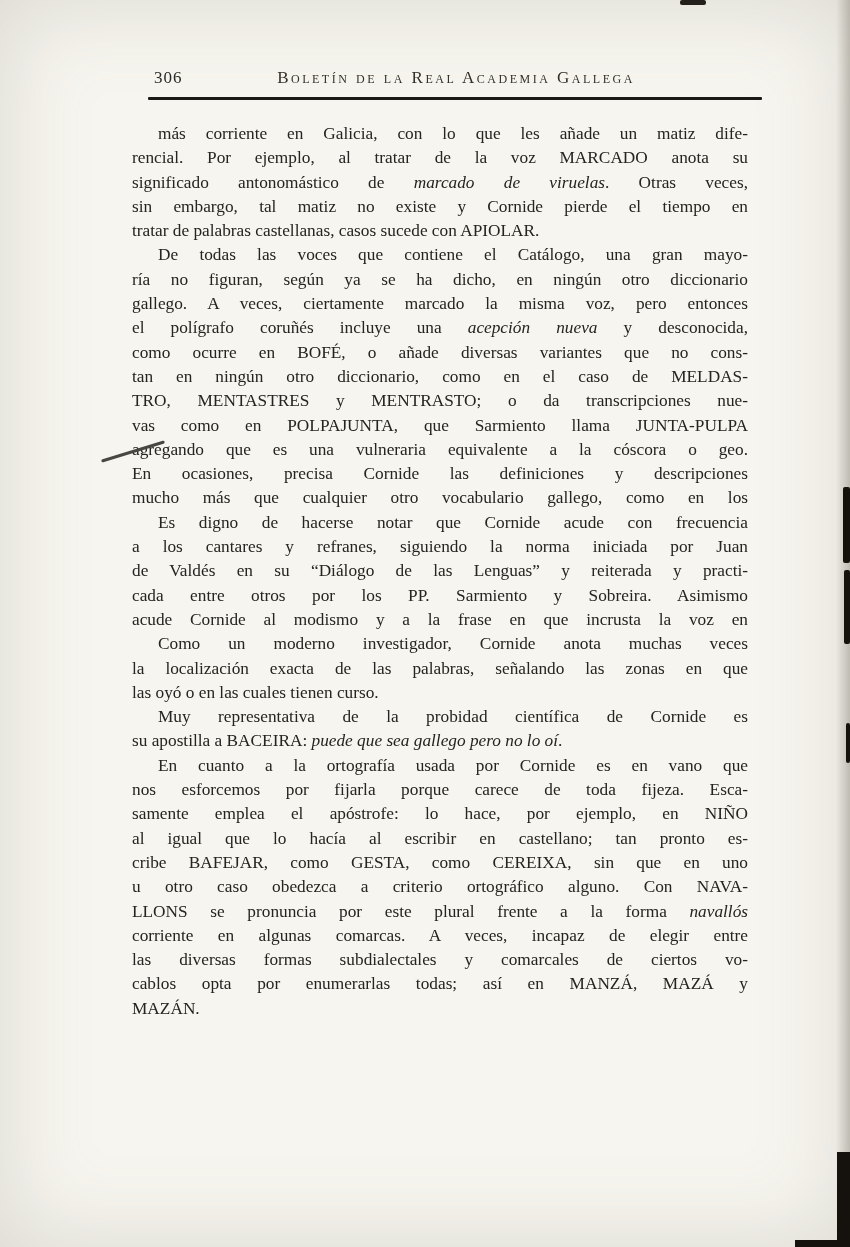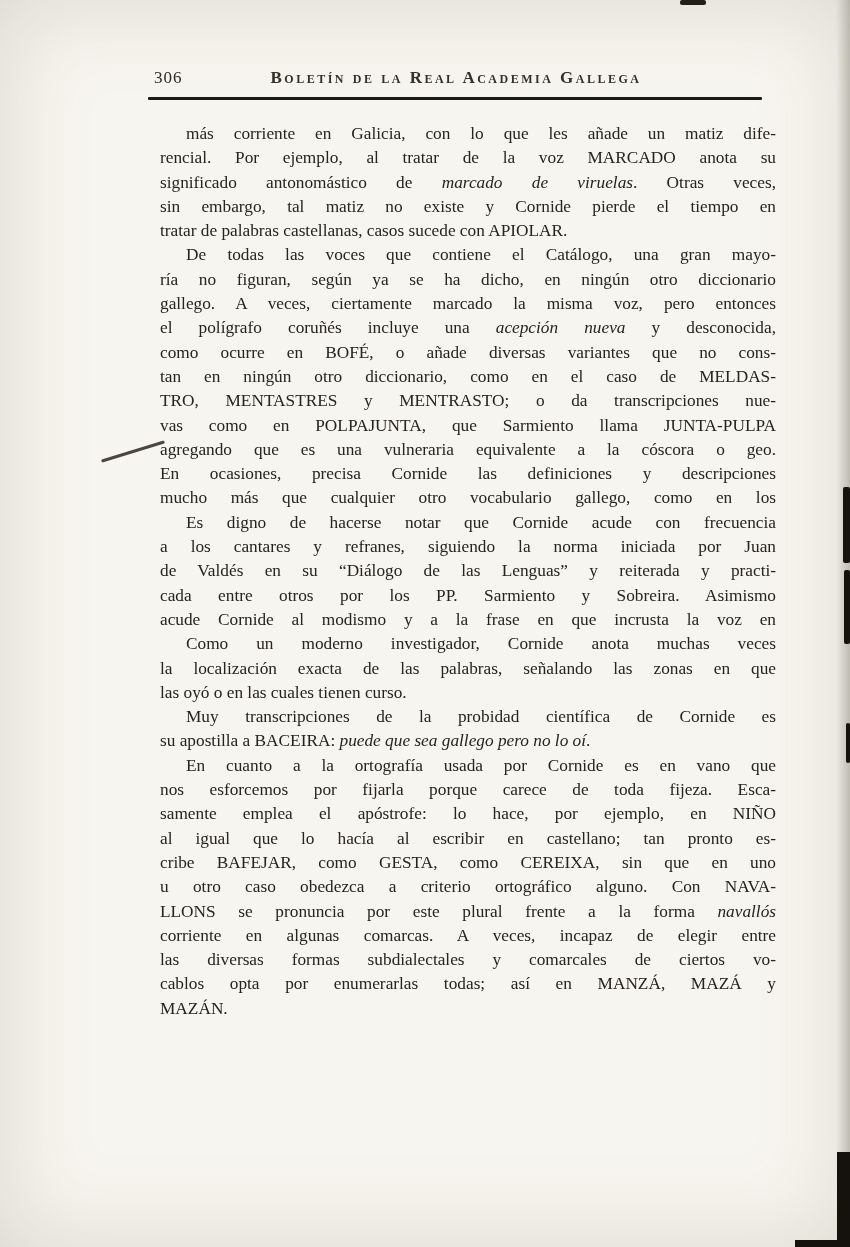--- a/index.html
+++ b/index.html
@@ -25,28 +25,27 @@
   }
   .page-number {
     position: absolute; left: 6px; top: 2px;
     font-size: 17px; letter-spacing: 1px; color: #2c2a25;
   }
   .journal-title {
     display: block; text-align: center;
     font-variant: small-caps;
     font-size: 17px; letter-spacing: 2.5px; color: #33302a;
     padding-top: 2px;
-    font-weight: bold;
   }
   .header-rule {
     position: absolute; left: 148px; top: 97px; width: 614px; height: 3px;
     background: #1c1a16; border-radius: 1px;
   }
   .text-block {
-    position: absolute; left: 160px; top: 122px; width: 616px;
+    position: absolute; left: 132px; top: 122px; width: 616px;
     font-size: 17.3px; line-height: 24.3px;
   }
   .paragraph { margin: 0; }
   .line {
     text-align: justify;
     text-align-last: justify;
     white-space: normal;
   }
   .line.first { text-indent: 26px; }
   .line.last { text-align-last: left; }
@@ -102,21 +101,21 @@
         <div class="line">de Valdés en su “Diálogo de las Lenguas” y reiterada y practi-</div>
         <div class="line">cada entre otros por los PP. Sarmiento y Sobreira. Asimismo</div>
         <div class="line">acude Cornide al modismo y a la frase en que incrusta la voz en</div>
       </div>
       <div class="paragraph">
         <div class="line first">Como un moderno investigador, Cornide anota muchas veces</div>
         <div class="line">la localización exacta de las palabras, señalando las zonas en que</div>
         <div class="line last">las oyó o en las cuales tienen curso.</div>
       </div>
       <div class="paragraph">
-        <div class="line first">Muy transcripciones de la probidad científica de Cornide es</div>
+        <div class="line first">Muy representativa de la probidad científica de Cornide es</div>
         <div class="line last">su apostilla a BACEIRA: <i>puede que sea gallego pero no lo oí</i>.</div>
       </div>
       <div class="paragraph">
         <div class="line first">En cuanto a la ortografía usada por Cornide es en vano que</div>
         <div class="line">nos esforcemos por fijarla porque carece de toda fijeza. Esca-</div>
         <div class="line">samente emplea el apóstrofe: lo hace, por ejemplo, en NIÑO</div>
         <div class="line">al igual que lo hacía al escribir en castellano; tan pronto es-</div>
         <div class="line">cribe BAFEJAR, como GESTA, como CEREIXA, sin que en uno</div>
         <div class="line">u otro caso obedezca a criterio ortográfico alguno. Con NAVA-</div>
         <div class="line">LLONS se pronuncia por este plural frente a la forma <i>navallós</i></div>

